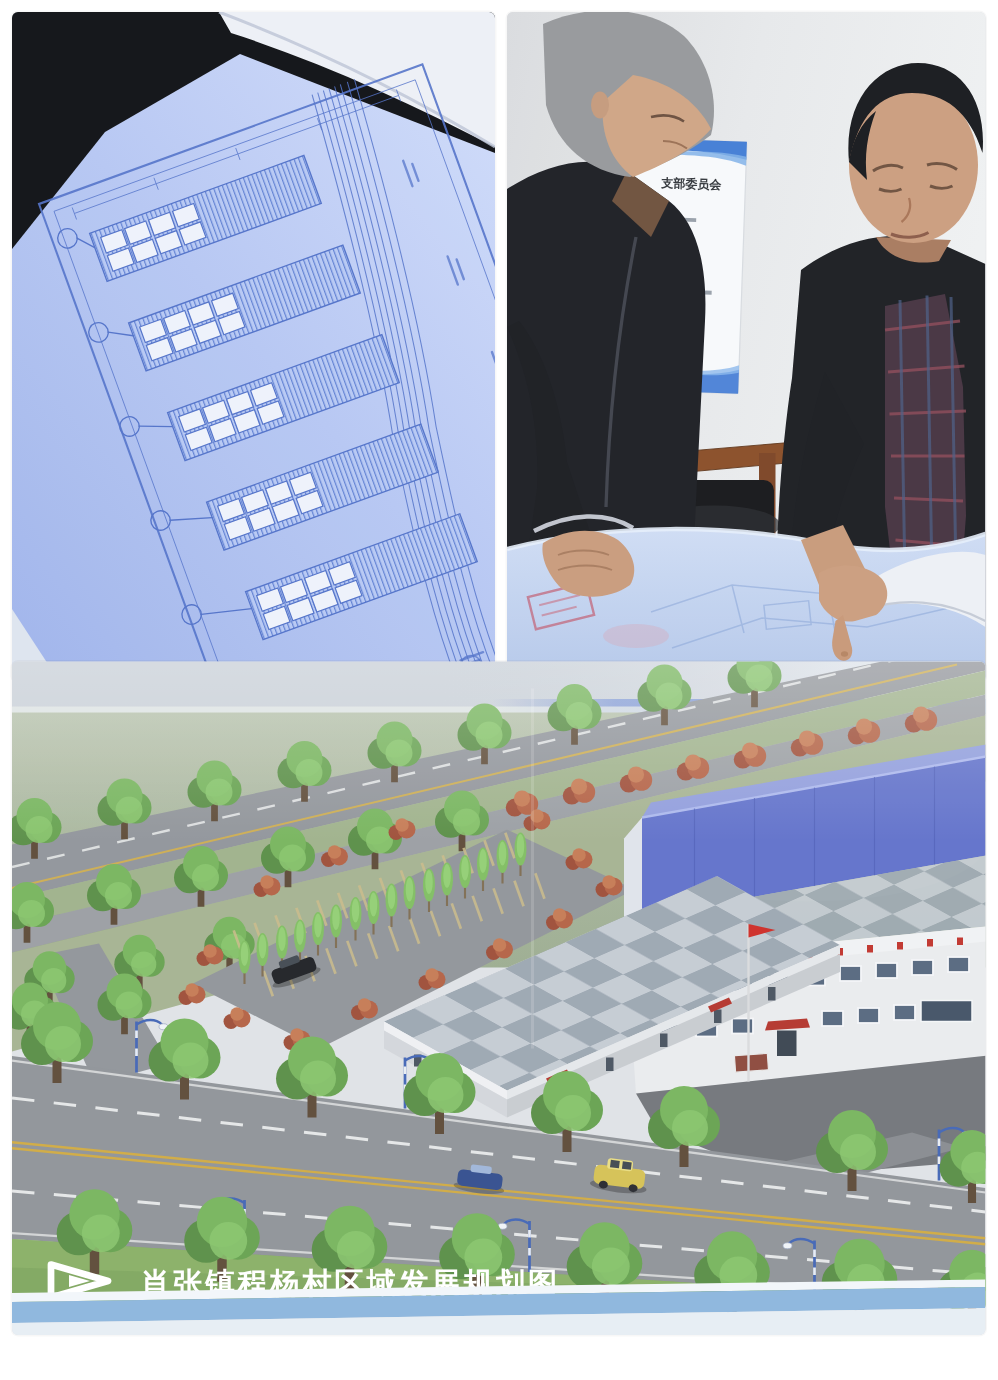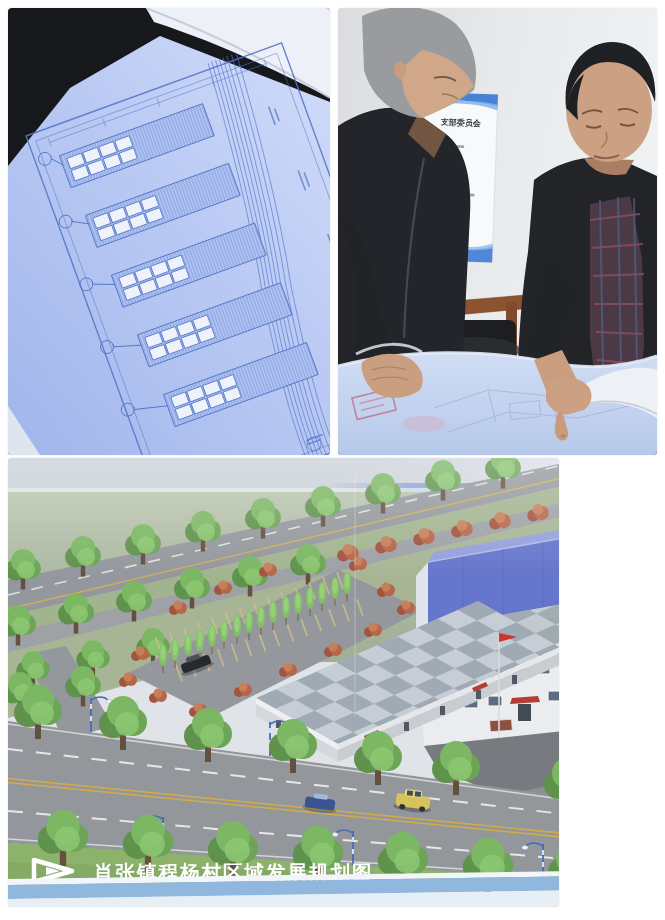--- a/index.html
+++ b/index.html
@@ -2,21 +2,21 @@
 <html><head>
 <meta charset="utf-8">
 <style>
   html,body{margin:0;padding:0;background:#ffffff;}
   .stage{position:relative;width:665px;height:920px;background:#ffffff;overflow:hidden;
          font-family:"Liberation Sans",sans-serif;}
   .photo{position:absolute;border-radius:4px;overflow:hidden;background:#dfe2e6;
          box-shadow:0 0 0 1px rgba(0,0,0,0.03);}
   #photo-blueprint{left:8px;top:8px;width:322px;height:447px;}
   #photo-meeting{left:338px;top:8px;width:319px;height:447px;}
-  #photo-plan{left:8px;top:458px;width:551px;height:449px;}
+  #photo-plan{left:8px;top:441px;width:649px;height:449px;}
   svg{display:block;}
   .caption-text{font-family:"Liberation Sans",sans-serif;font-weight:bold;}
 </style>
 </head>
 <body>
 
 <div class="stage">
 
   <figure class="photo" id="photo-blueprint" style="margin:0;">
     <svg width="322" height="447" viewBox="0 0 322 447">

